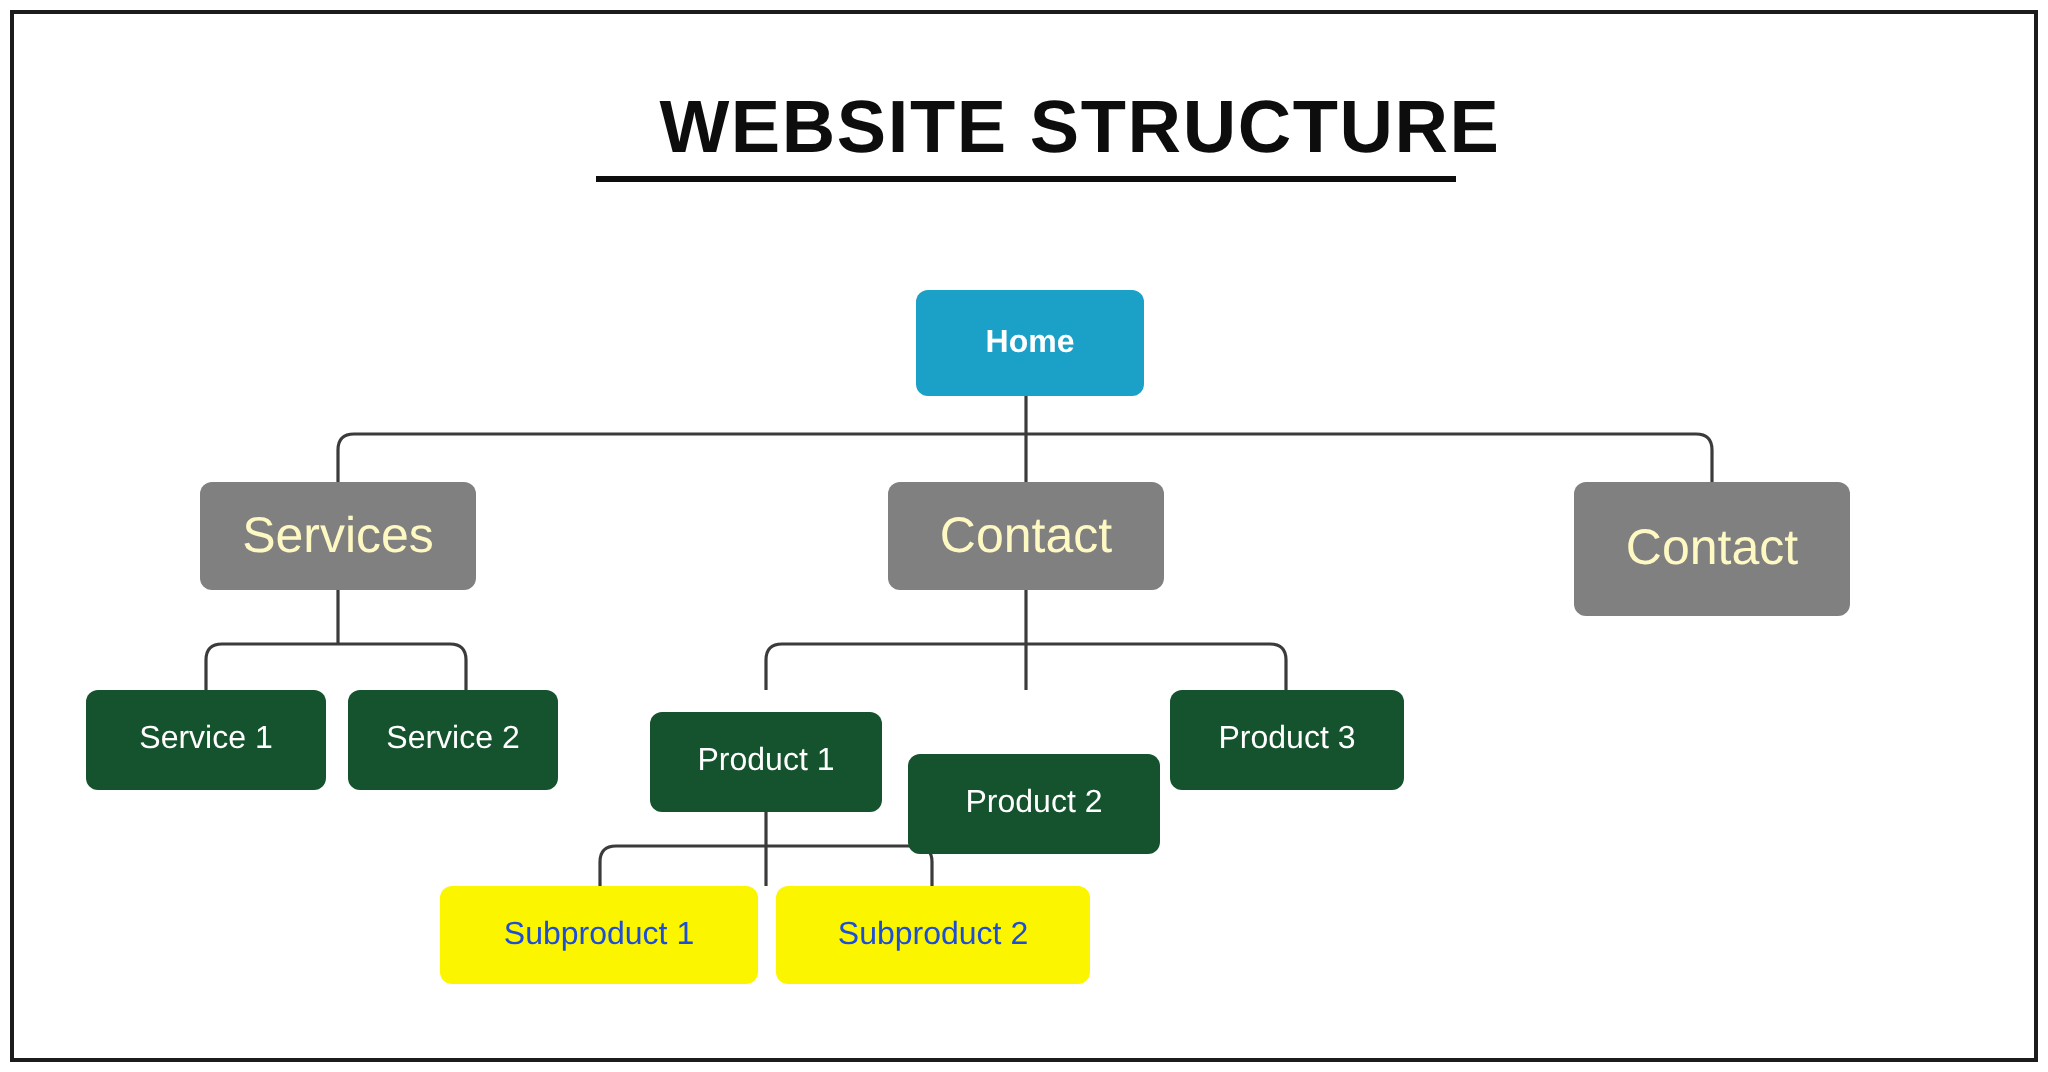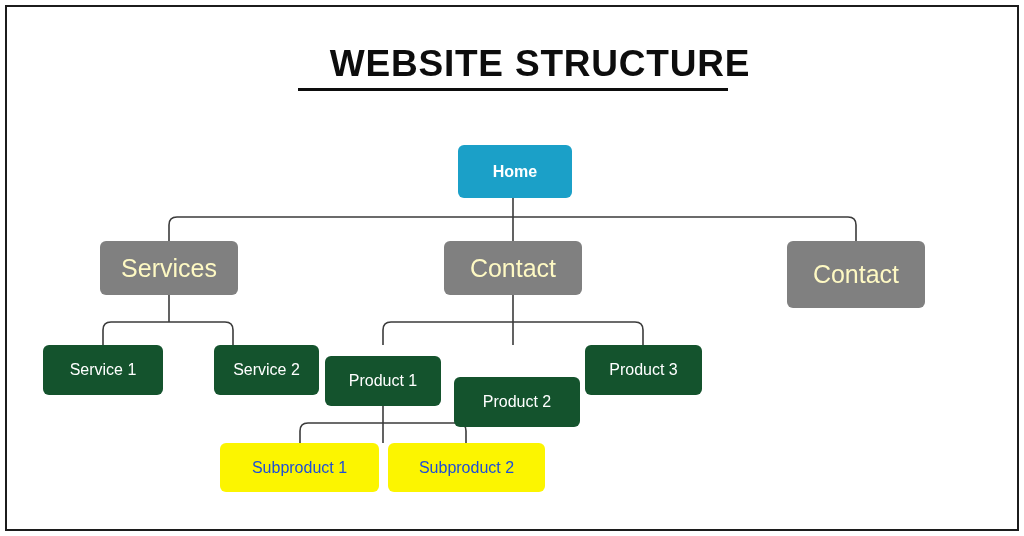--- a/index.html
+++ b/index.html
@@ -159,21 +159,21 @@
   </div>
 
   <div class="node node-section" style="left:787px; top:241px; width:138px; height:67px;">
     <span class="node-label">Contact</span>
   </div>
 
   <div class="node node-green" style="left:43px; top:345px; width:120px; height:50px;">
     <span class="node-label">Service 1</span>
   </div>
 
-  <div class="node node-green" style="left:174px; top:345px; width:105px; height:50px;margin-left:40px;">
+  <div class="node node-green" style="left:174px; top:345px; width:105px; height:50px;">
     <span class="node-label">Service 2</span>
   </div>
 
   <div class="node node-green" style="left:325px; top:345px; width:116px; height:50px;margin-top:11px;">
     <span class="node-label">Product 1</span>
   </div>
 
   <div class="node node-green" style="left:454px; top:345px; width:126px; height:50px;margin-top:32px;">
     <span class="node-label">Product 2</span>
   </div>

